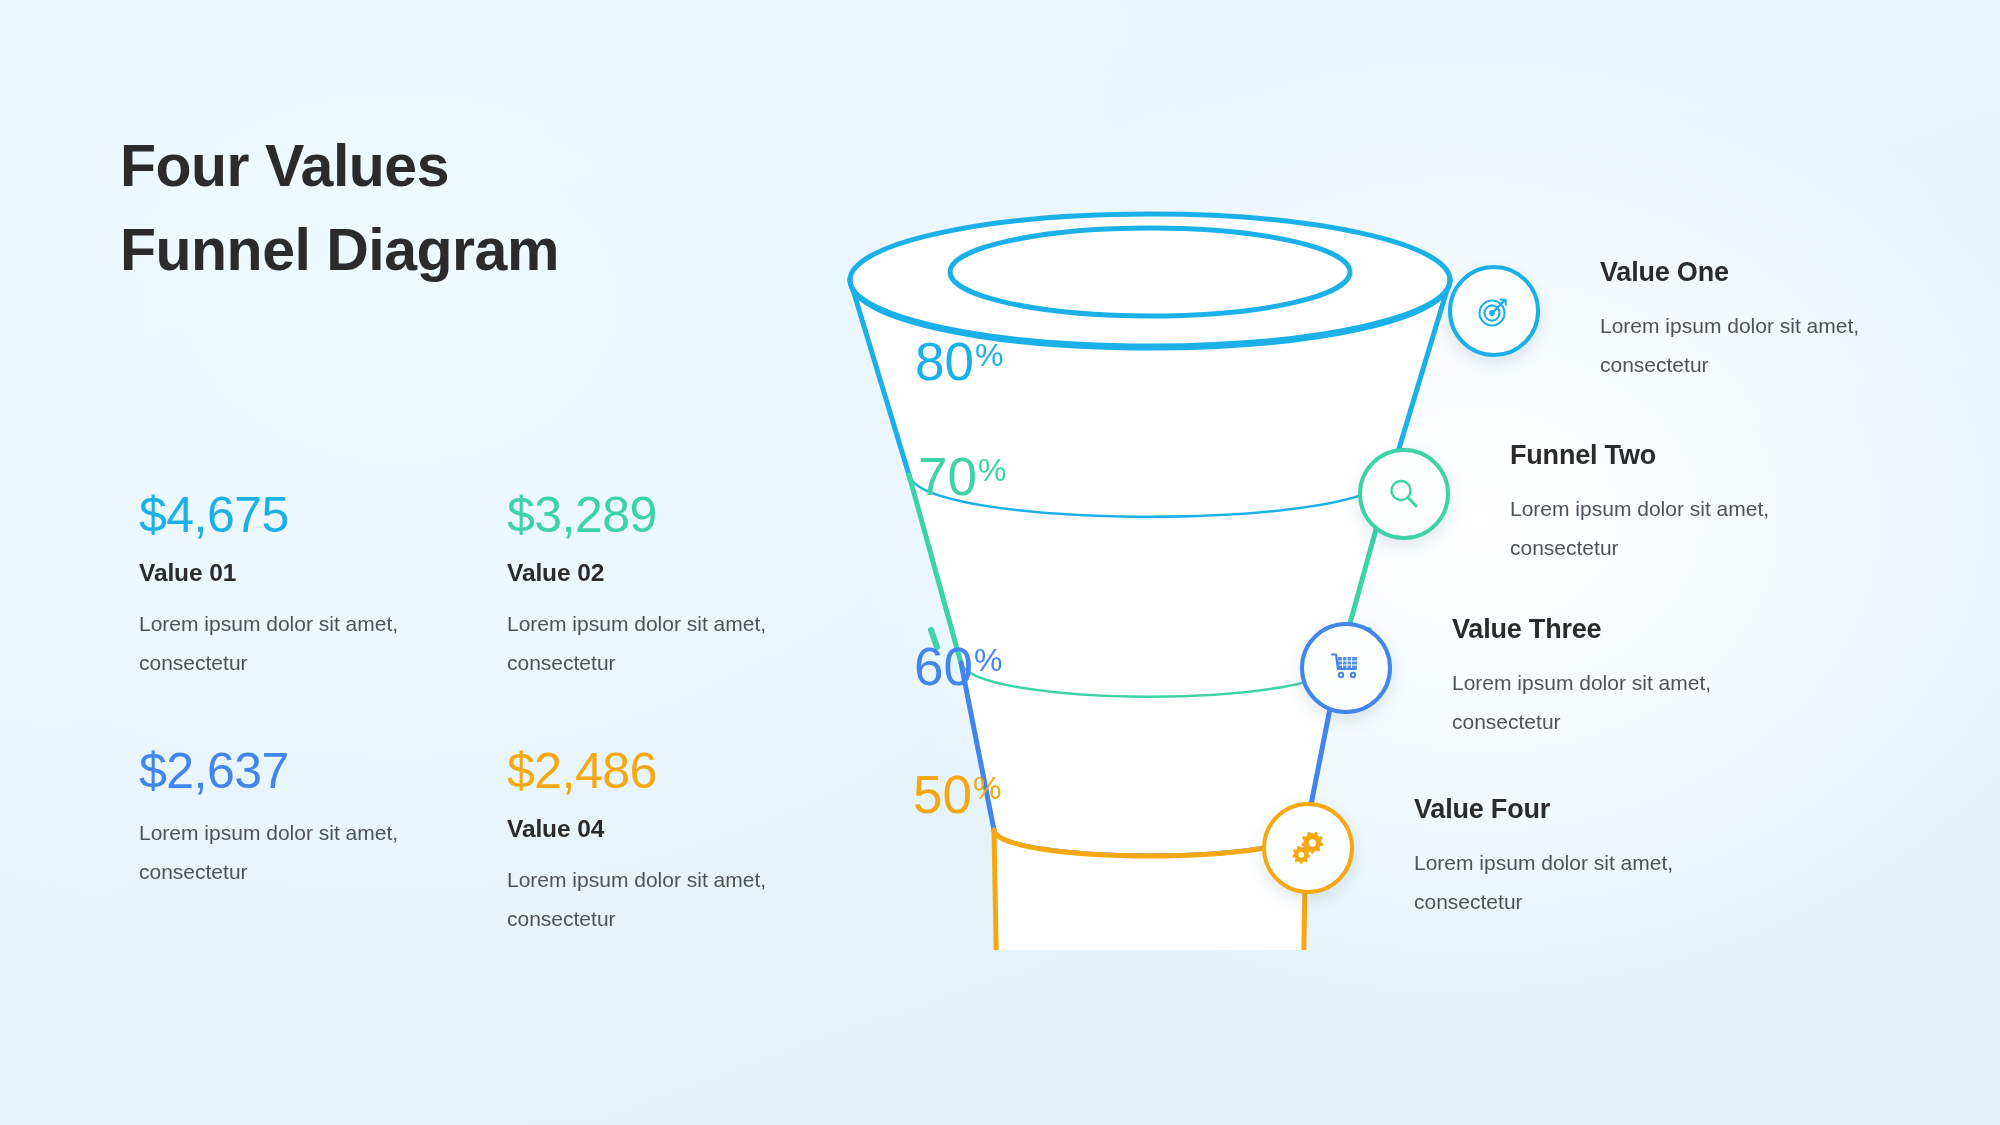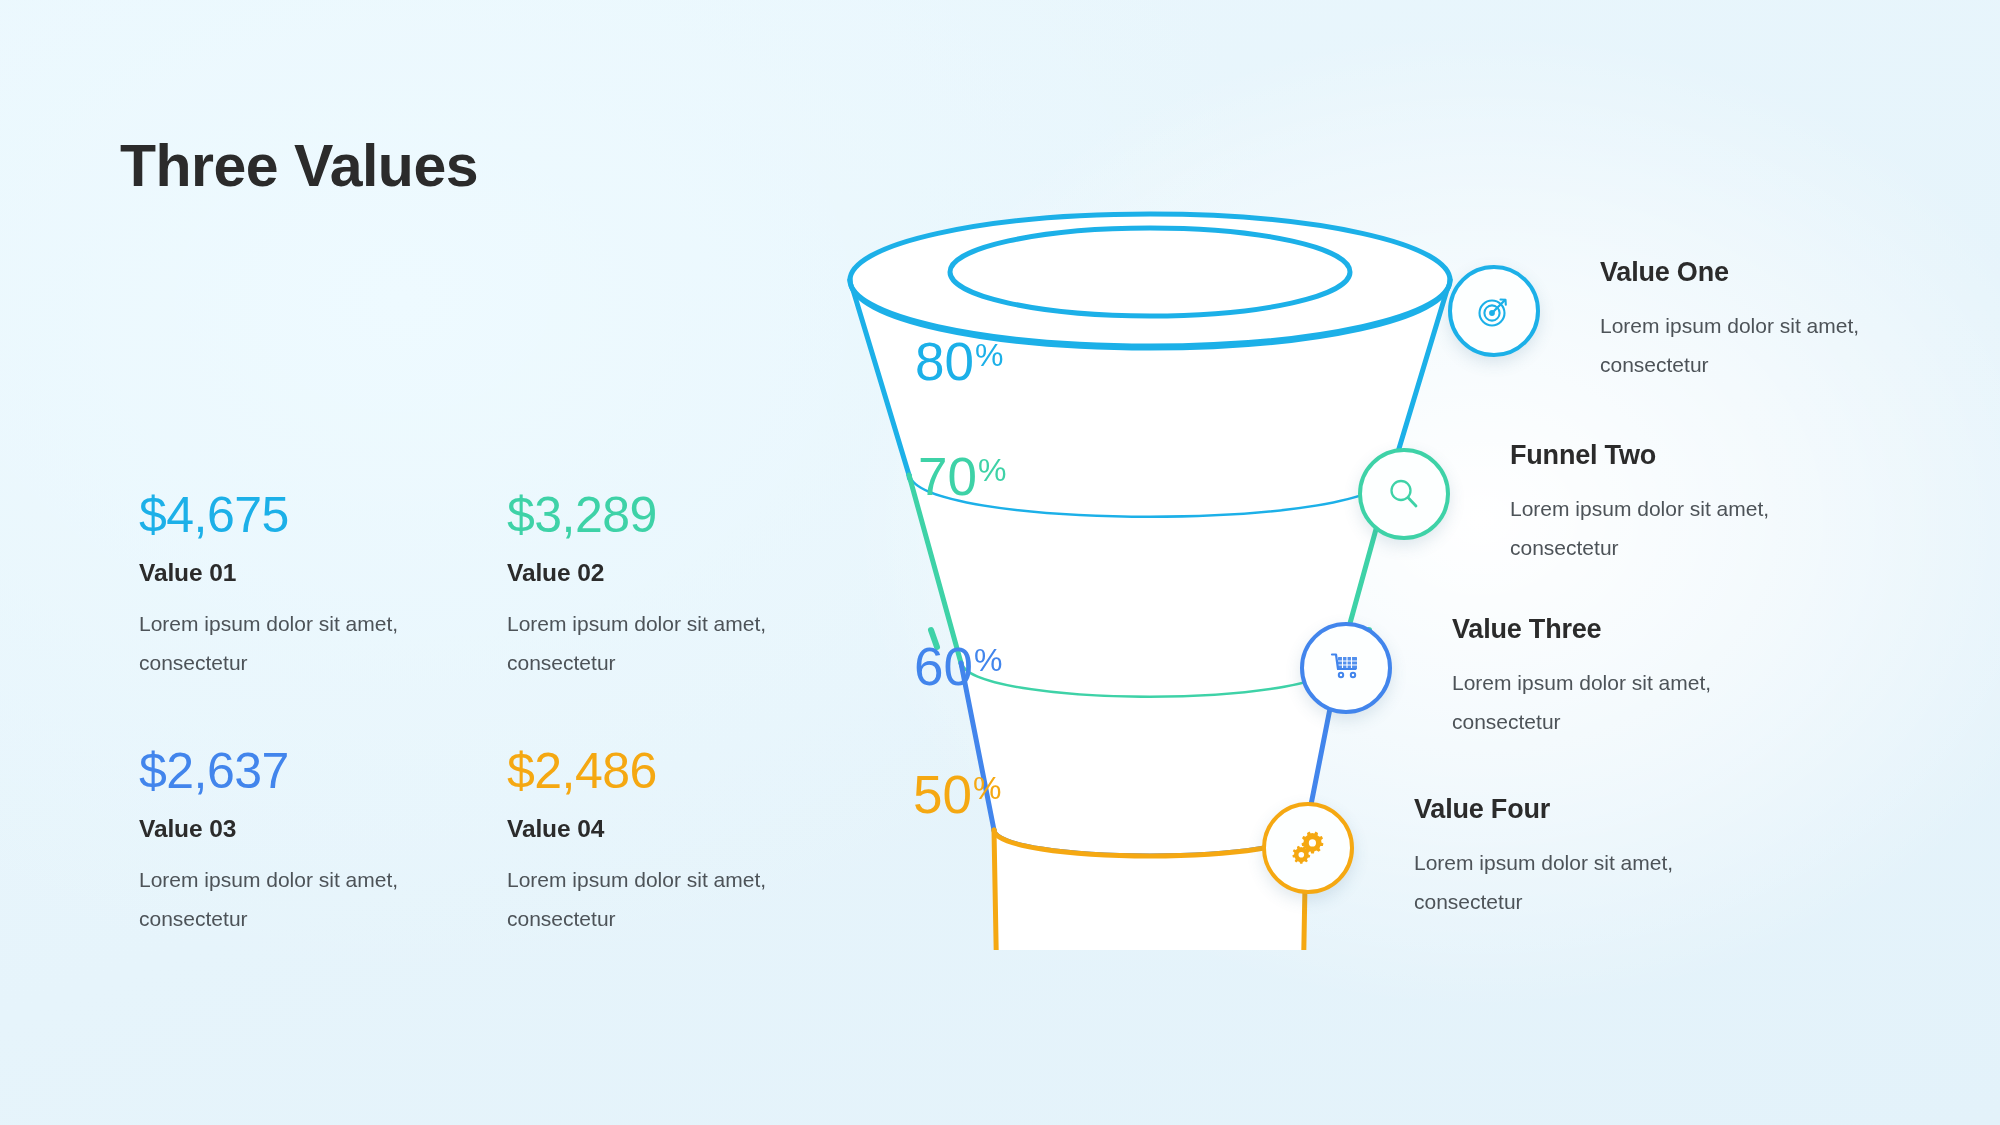--- a/index.html
+++ b/index.html
@@ -91,40 +91,40 @@
     font-size:21px; color:#4d5358; line-height:1.85;
     width:330px;
   }
 </style>
 </head>
 <body>
 
 <div id="slide">
 
   <div id="title">
-    <span class="tl">Three Values</span>
+    <span class="tl">Four Values</span>
+    <span class="tl">Funnel Diagram</span>
   </div>
 
   <div id="stats">
 
     <div class="stat">
       <div class="stat-value" style="color:#1cb0e8">$4,675</div>
       <div class="stat-label">Value 01</div>
       <div class="stat-desc">Lorem ipsum dolor sit amet, consectetur</div>
     </div>
 
     <div class="stat">
       <div class="stat-value" style="color:#3ed2a7">$3,289</div>
       <div class="stat-label">Value 02</div>
       <div class="stat-desc">Lorem ipsum dolor sit amet, consectetur</div>
     </div>
 
     <div class="stat">
       <div class="stat-value" style="color:#4285ec">$2,637</div>
-      <div class="stat-label">Value 03</div>
       <div class="stat-desc">Lorem ipsum dolor sit amet, consectetur</div>
     </div>
 
     <div class="stat">
       <div class="stat-value" style="color:#f5a812">$2,486</div>
       <div class="stat-label">Value 04</div>
       <div class="stat-desc">Lorem ipsum dolor sit amet, consectetur</div>
     </div>
 
   </div>

